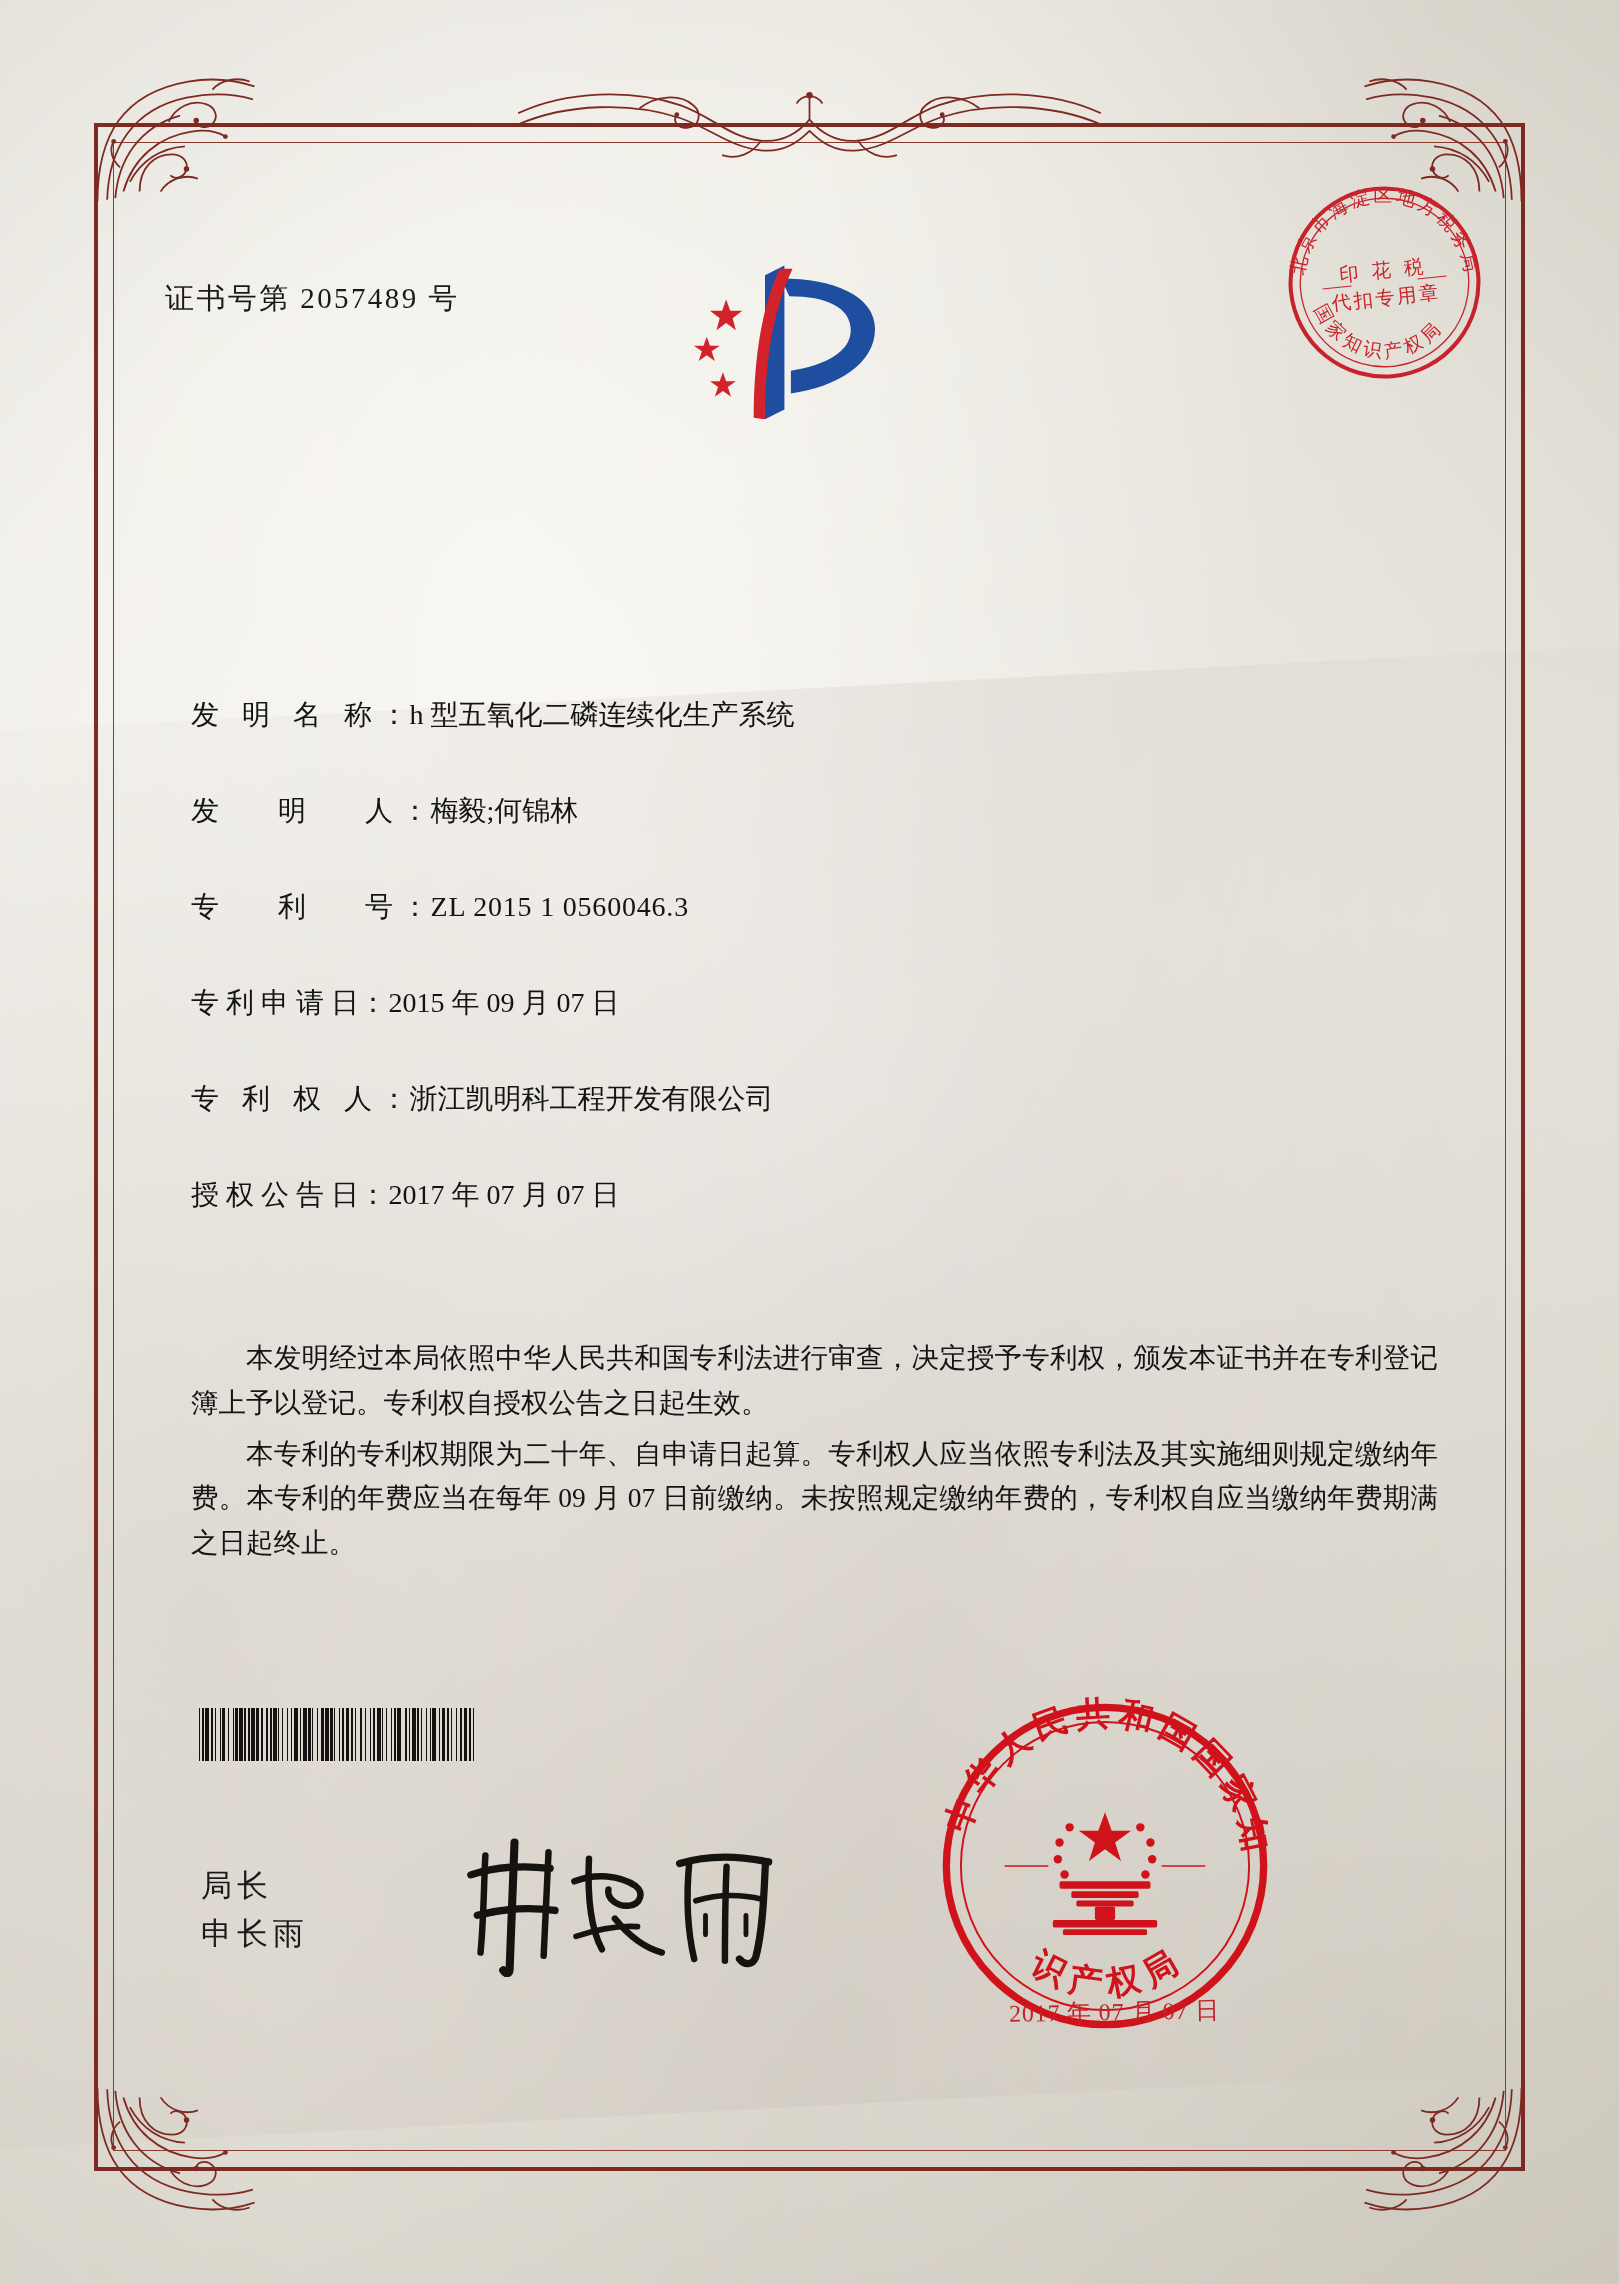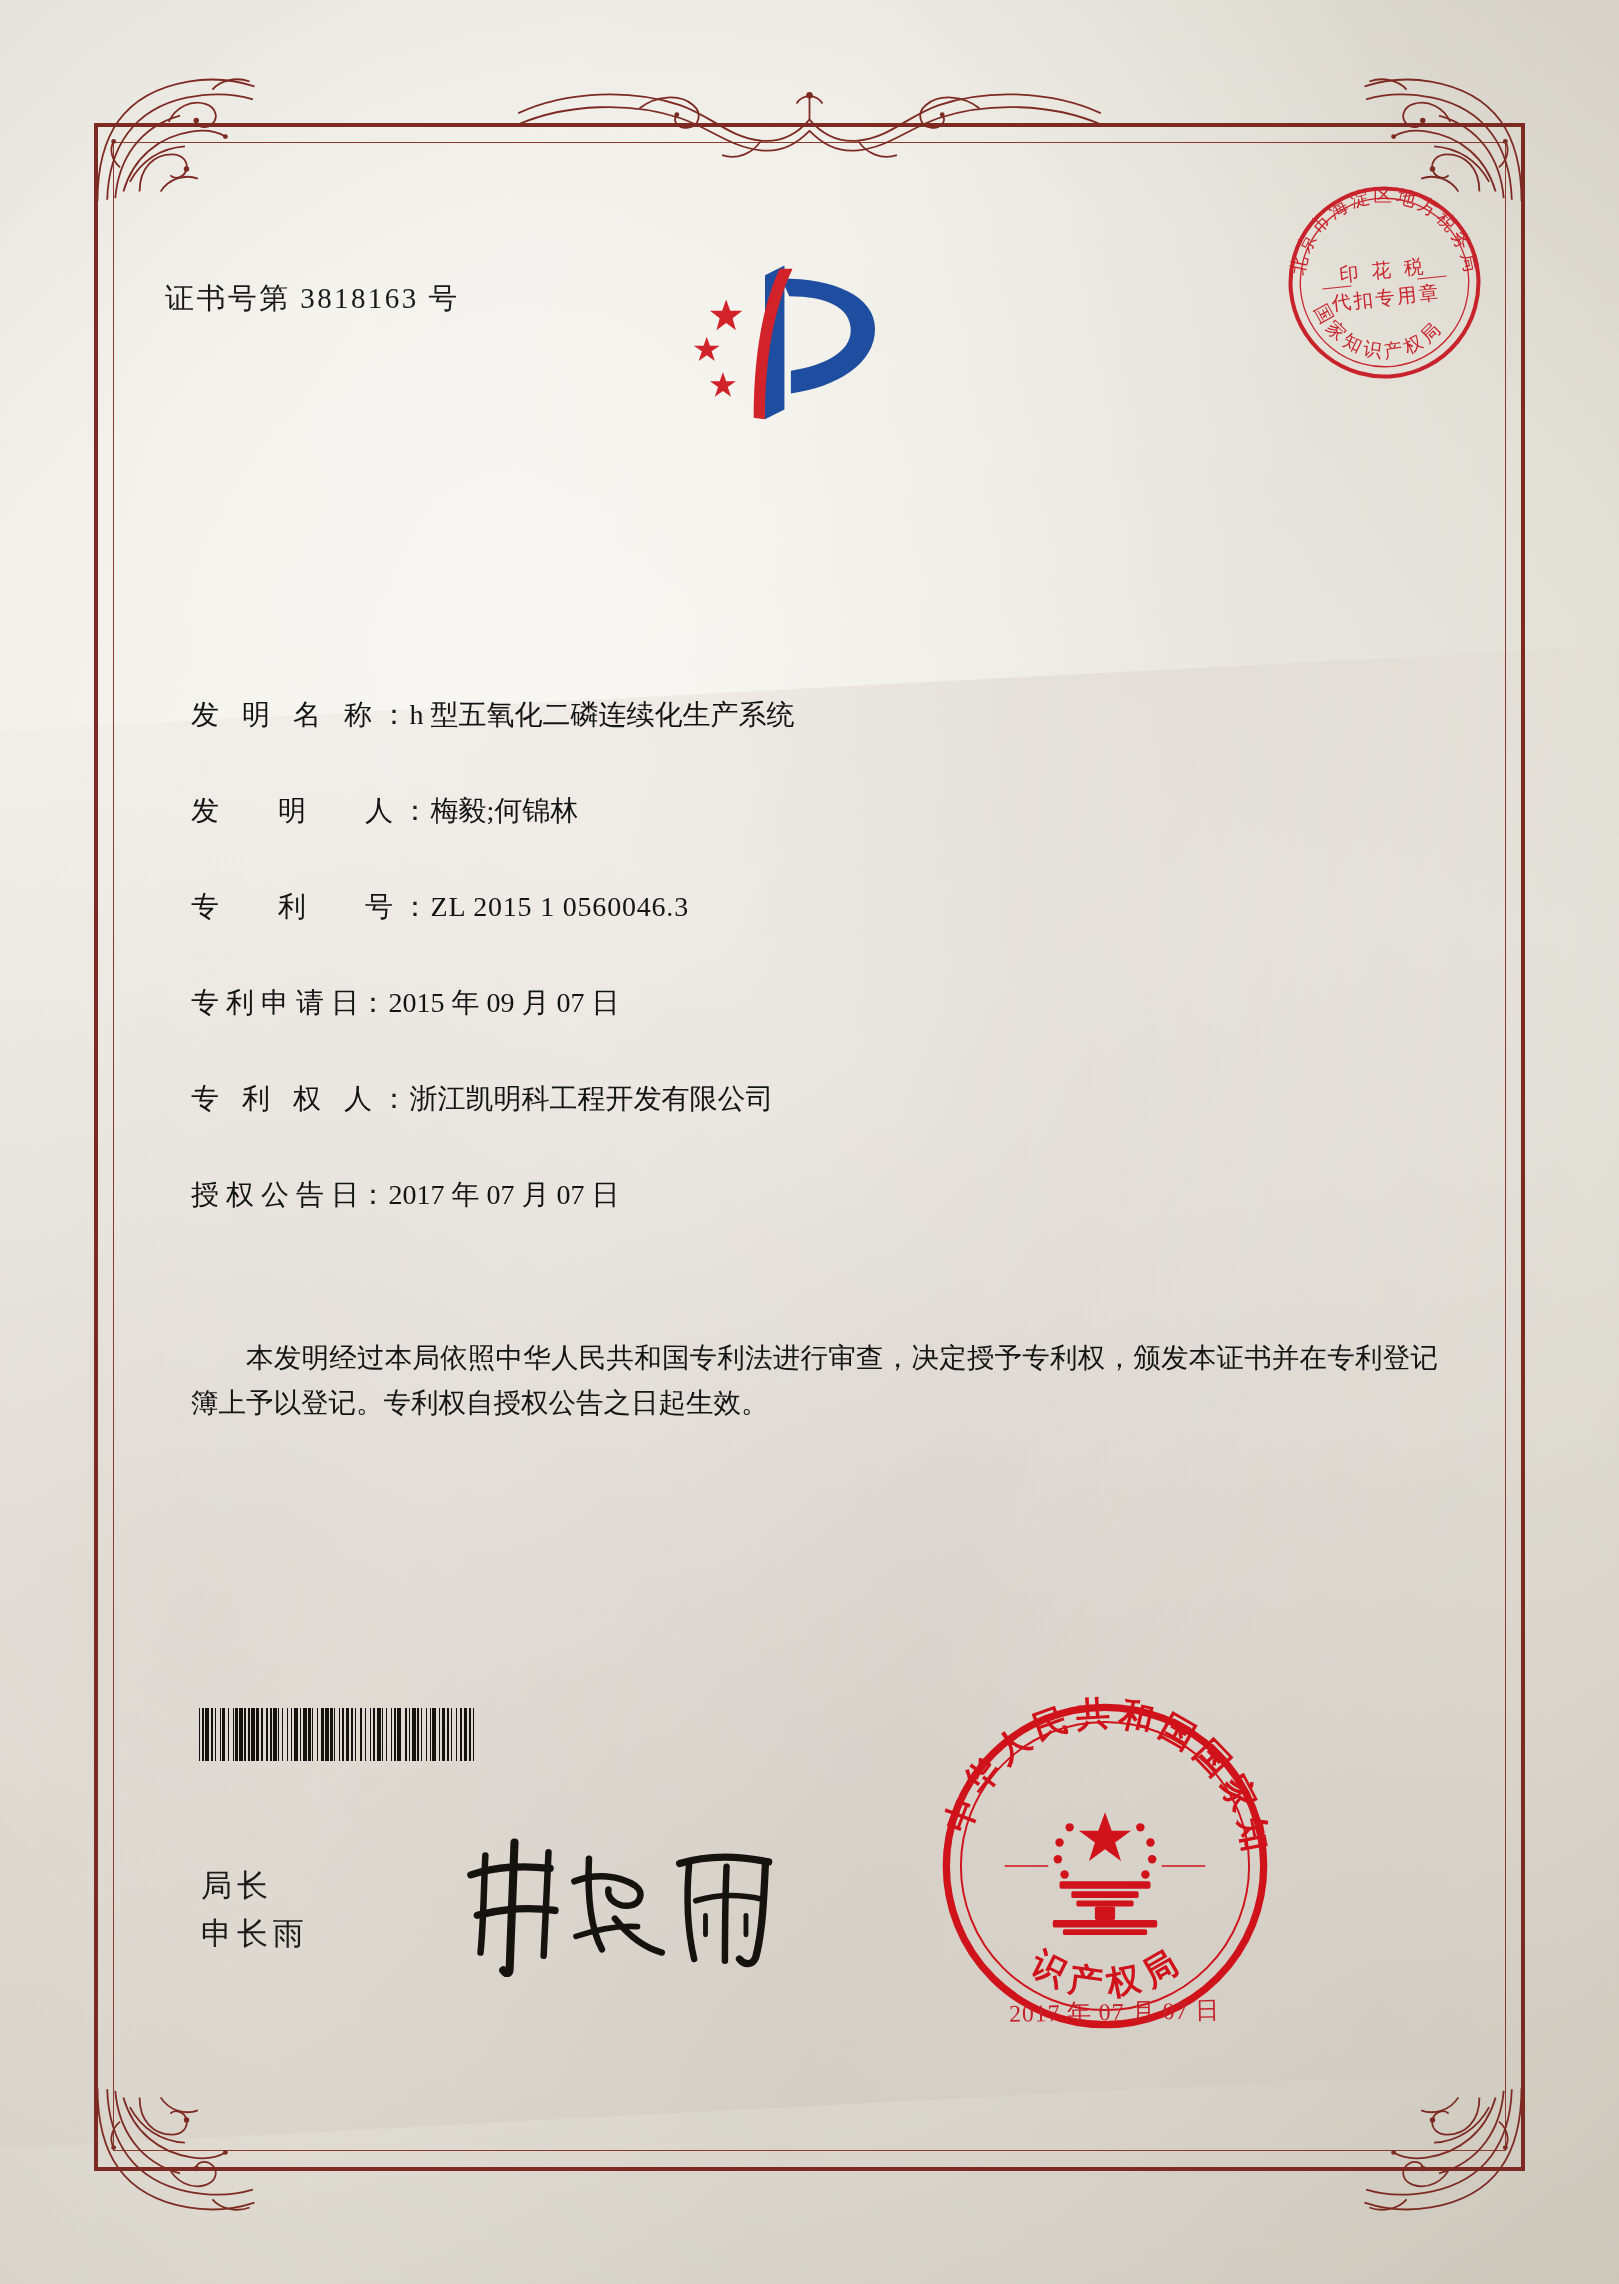--- a/index.html
+++ b/index.html
@@ -315,21 +315,21 @@
       <g fill="#7d2a22">
         <circle cx="360" cy="14" r="4"></circle>
         <circle cx="196" cy="38" r="3"></circle>
         <circle cx="524" cy="38" r="3"></circle>
       </g>
     </svg>
   </div>
 
   <div class="content">
 
-    <div class="cert-number">证书号第 3818163 号</div>
+    <div class="cert-number">证书号第 2057489 号</div>
 
     <div class="logo">
       <svg viewBox="0 0 310 220">
 
         <g fill="#d2232a">
           <polygon points="52,60 57,74 72,74 60,83 64,98 52,89 40,98 44,83 32,74 47,74"></polygon>
           <polygon points="28,106 32,117 44,117 34,124 38,136 28,129 18,136 22,124 12,117 24,117"></polygon>
           <polygon points="48,150 52,161 64,161 54,168 58,180 48,173 38,180 42,168 32,161 44,161"></polygon>
         </g>
 
@@ -393,20 +393,21 @@
       </div>
       <div class="field-row">
         <span class="field-label">授 权 公 告 日</span>
         <span class="field-sep">：</span>
         <span class="field-value">2017 年 07 月 07 日</span>
       </div>
     </div>
 
     <div class="paragraphs">
       <p>本发明经过本局依照中华人民共和国专利法进行审查，决定授予专利权，颁发本证书并在专利登记簿上予以登记。专利权自授权公告之日起生效。</p>
+      <p>本专利的专利权期限为二十年、自申请日起算。专利权人应当依照专利法及其实施细则规定缴纳年费。本专利的年费应当在每年 09 月 07 日前缴纳。未按照规定缴纳年费的，专利权自应当缴纳年费期满之日起终止。</p>
     </div>
 
     <div class="barcode" id="barcode">
         <i style="width: 1.3px;"></i>
         <i style="width: 1.3px; background: transparent;"></i>
         <i style="width: 2.6px;"></i>
         <i style="width: 1.3px; background: transparent;"></i>
         <i style="width: 3.9px;"></i>
         <i style="width: 1.3px; background: transparent;"></i>
         <i style="width: 2.6px;"></i>

